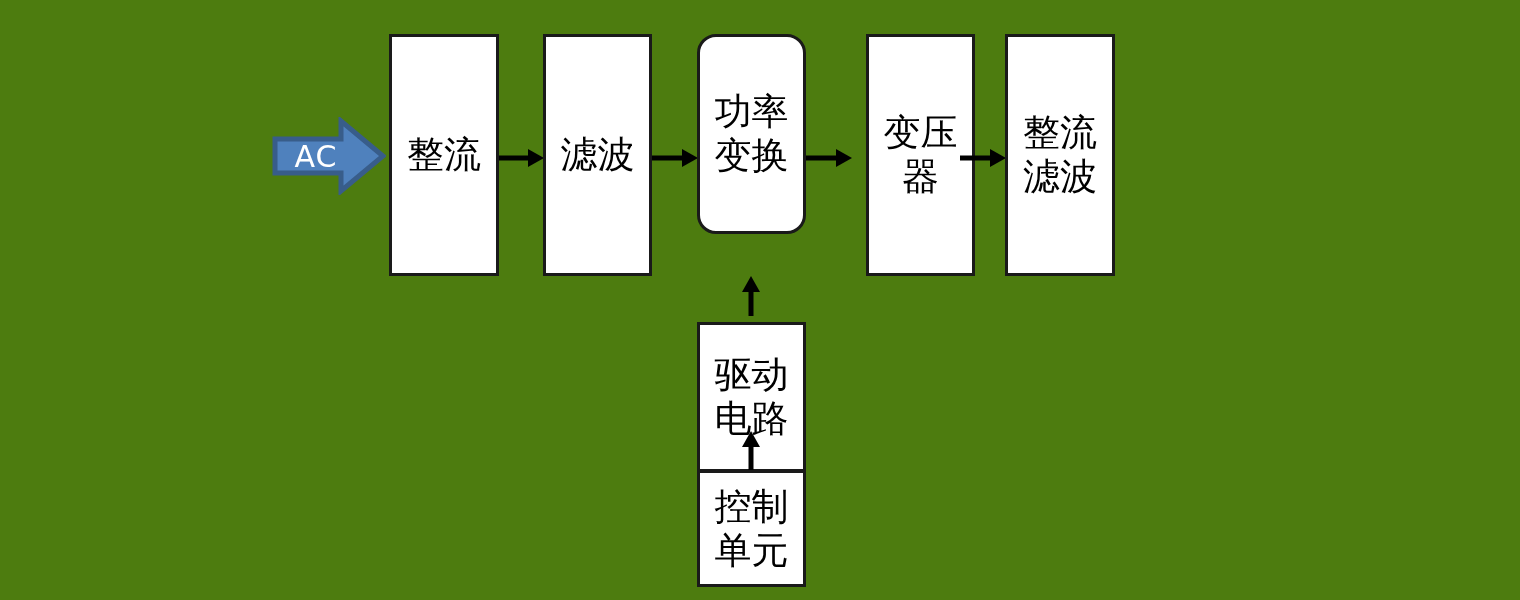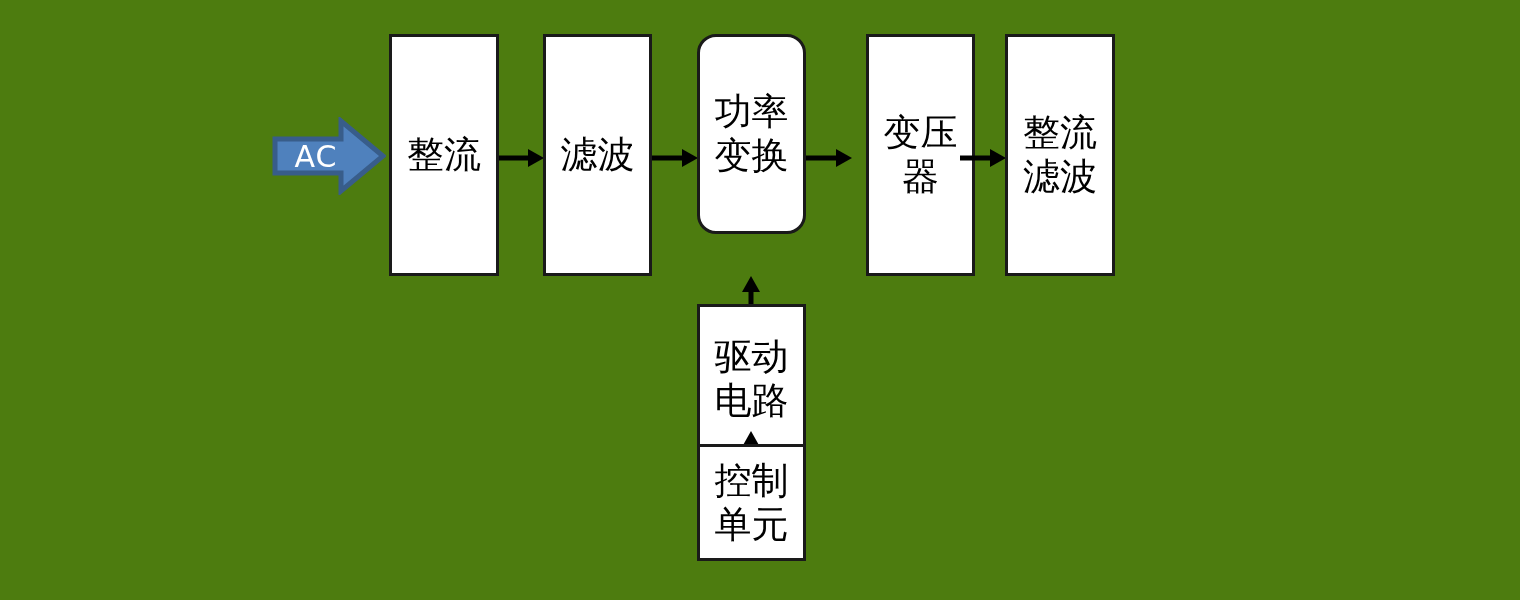--- a/index.html
+++ b/index.html
@@ -142,30 +142,30 @@
   </div>
 
 
   <div class="conn" style="left:739px; top:276px; width:24px; height:40px;">
     <svg width="24" height="40" viewBox="0 0 24 40" aria-hidden="true">
       <line x1="12" y1="40" x2="12" y2="14" stroke="#000000" stroke-width="5"></line>
       <polygon points="3,16 12,0 21,16" fill="#000000"></polygon>
     </svg>
   </div>
 
-  <div class="block" style="left:697px; top:304px; width:109px; height:150px;">
+  <div class="block" style="left:697px; top:322px; width:109px; height:150px;">
     <span class="block-label narrow">驱动
 电路</span>
   </div>
 
   <div class="conn" style="left:739px; top:431px; width:24px; height:41px;">
     <svg width="24" height="41" viewBox="0 0 24 41" aria-hidden="true">
       <line x1="12" y1="41" x2="12" y2="14" stroke="#000000" stroke-width="5"></line>
       <polygon points="3,16 12,0 21,16" fill="#000000"></polygon>
     </svg>
   </div>
 
-  <div class="block" style="left:697px; top:444px; width:109px; height:117px;">
+  <div class="block" style="left:697px; top:470px; width:109px; height:117px;">
     <span class="block-label narrow">控制
 单元</span>
   </div>
 
 </div>
 
 </body></html>

